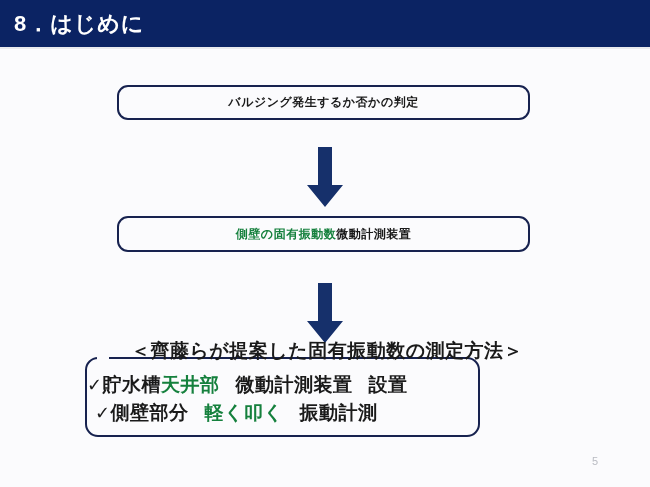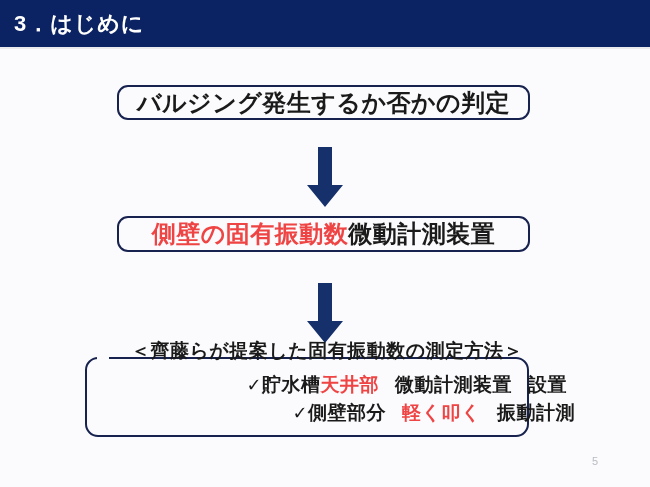--- a/index.html
+++ b/index.html
@@ -49,47 +49,47 @@
     position: absolute;
     box-sizing: border-box;
     border: 2px solid #17224f;
     border-radius: 11px;
     background: transparent;
     display: flex;
     align-items: center;
     justify-content: center;
   }
   .flow-text {
-    font-size: 24px;
+    font-size: 12px;
     font-weight: bold;
     color: #1a1a1a;
     white-space: nowrap;
     letter-spacing: 0.5px;
     font-family: Liberation Mono, monospace;
   }
   .red {
-    color: #ef4444;
+    color: #15803d;
   }
 
   #box-judgement {
     left: 117px;
     top: 85px;
     width: 413px;
     height: 35px;
   }
   #box-necessity {
     left: 117px;
     top: 216px;
     width: 413px;
     height: 36px;
   }
   #box-method {
     left: 85px;
     top: 357px;
-    width: 444px;
+    width: 395px;
     height: 80px;
     border-radius: 13px;
     display: block;
   }
 
   
   #method-heading {
     position: absolute;
     left: 0;
     top: -21px;
@@ -101,21 +101,21 @@
     white-space: nowrap;
     letter-spacing: 0.5px;
   }
   #method-heading::before,
   #method-heading::after {
     content: "";
   }
   .method-line {
     position: absolute;
     width: 480px;
-    text-align: right;
+    text-align: left;
     font-size: 19px;
     font-weight: bold;
     color: #1a1a1a;
     white-space: nowrap;
     letter-spacing: 0.5px;
   }
   #method-line-1 { left: 0; top: 13px; }
   #method-line-2 { left: 8px; top: 41px; }
   .check-mark {
     font-weight: normal;
@@ -149,21 +149,21 @@
     font-size: 11px;
     color: #b9bbc2;
   }
 </style>
 </head>
 <body>
 
 <div id="slide">
 
   <div id="header-bar"></div>
-  <div id="header-title">3．はじめに</div>
+  <div id="header-title">8．はじめに</div>
   <div id="header-underline"></div>
 
   <div class="flow-box" id="box-judgement">
     <span class="flow-text">バルジング発生するか否かの判定</span>
   </div>
 
   <div class="arrow-down" id="arrow-1">
     <svg width="36" height="60" viewBox="0 0 36 60" xmlns="http://www.w3.org/2000/svg">
       <polygon points="11,0 25,0 25,38 36,38 18,60 0,38 11,38" fill="#16306b"></polygon>
     </svg>

